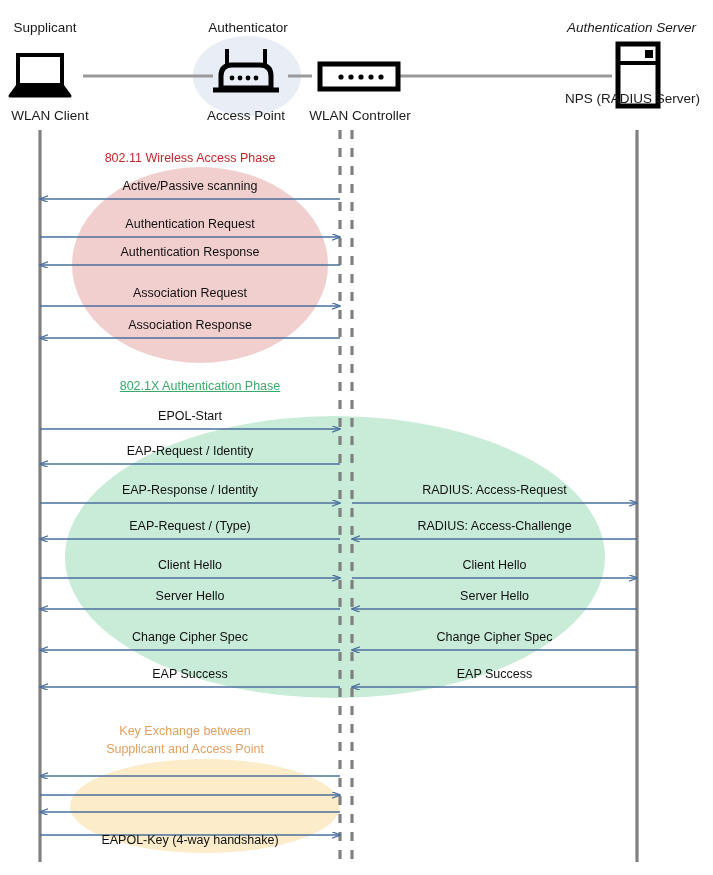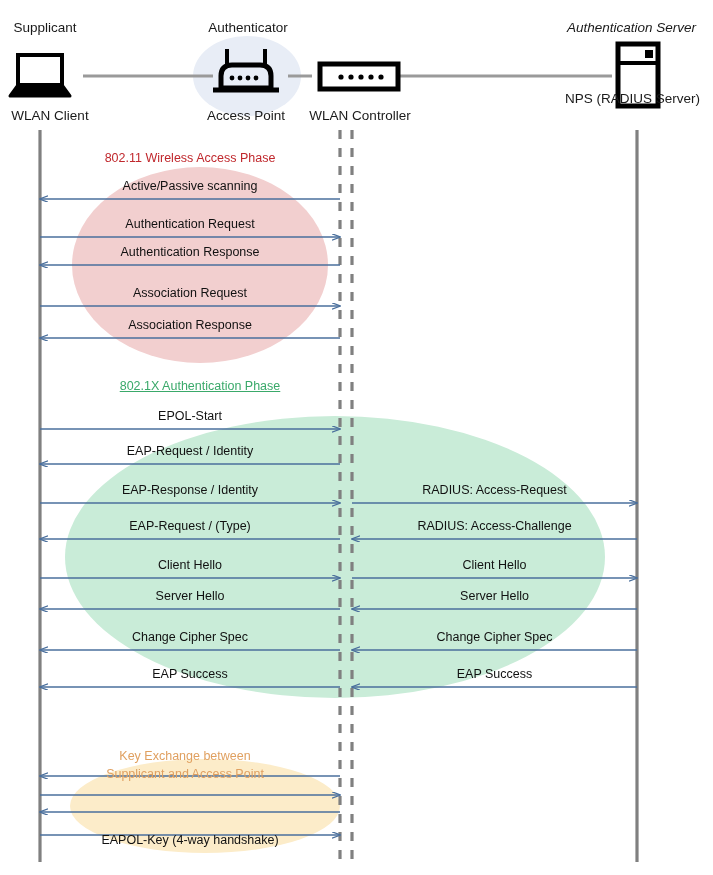--- a/index.html
+++ b/index.html
@@ -153,21 +153,21 @@
 
   <div class="node-sub" style="left:0px; top:108px; width:100px;">WLAN Client</div>
   <div class="node-sub" style="left:196px; top:108px; width:100px;">Access Point</div>
   <div class="node-sub" style="left:300px; top:108px; width:120px;">WLAN Controller</div>
   <div class="node-sub" style="left:555px; top:91px; width:155px;">NPS (RADIUS Server)</div>
 
   <div class="phase-label phase-red" style="left:90px; top:131px; width:200px;margin-top:18px;">802.11 Wireless Access Phase</div>
 
   <div class="phase-label phase-green" style="left:100px; top:377px; width:200px;text-decoration:underline;">802.1X Authentication Phase</div>
 
-  <div class="phase-label phase-orange" style="left:85px; top:722px; width:200px;margin-top:25px;">
+  <div class="phase-label phase-orange" style="left:85px; top:722px; width:200px;">
     <div>Key Exchange between</div>
     <div>Supplicant and Access Point</div>
   </div>
 
   <div id="label-layer">
       <div class="msg-label" style="left: 190px; top: 179px;">Active/Passive scanning</div>
       <div class="msg-label" style="left: 190px; top: 217px;">Authentication Request</div>
       <div class="msg-label" style="left: 190px; top: 245px;">Authentication Response</div>
       <div class="msg-label" style="left: 190px; top: 286px;">Association Request</div>
       <div class="msg-label" style="left: 190px; top: 318px;">Association Response</div>

